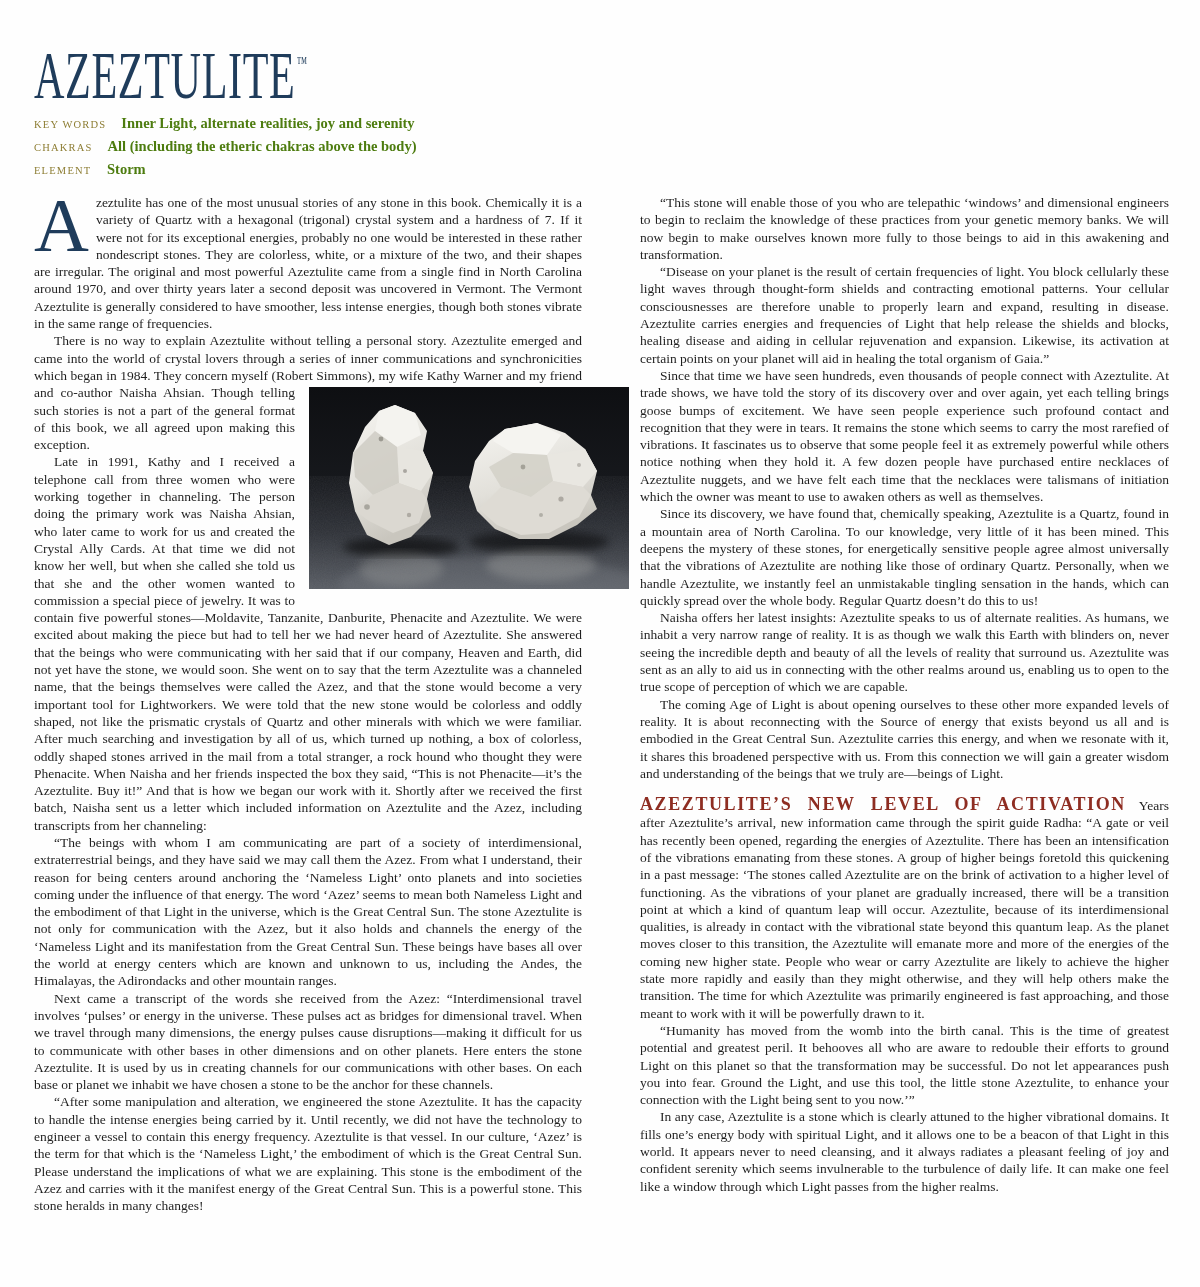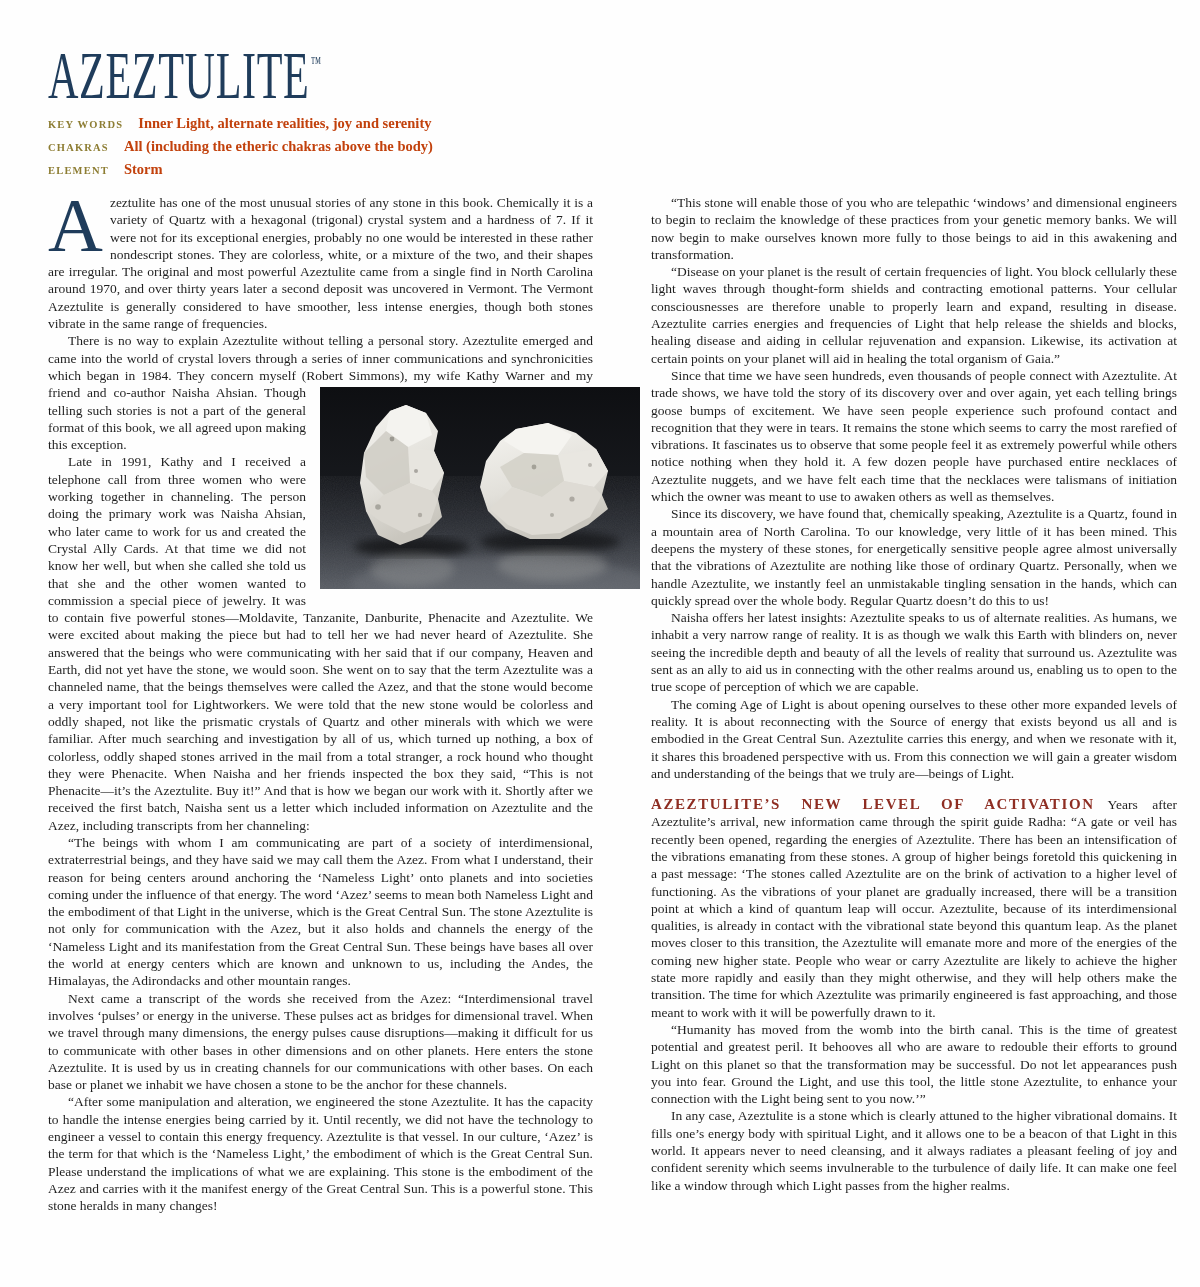--- a/index.html
+++ b/index.html
@@ -1,37 +1,37 @@
 <!DOCTYPE html>
 <html><head>
 <meta charset="utf-8">
 <style>
   html,body{margin:0;padding:0;background:#ffffff;}
   .page{
     position:relative;width:1200px;height:1287px;overflow:hidden;
     background:#fefefe;font-family:"Liberation Serif","DejaVu Serif",serif;
     color:#1f1f1f;
   }
-  .content{padding:34px 23px 0 48px;}
+  .content{padding:34px 23px 0 34px;}
   
   .title-row{height:62px;}
   .stone-title{
     display:inline-block;transform:scaleX(0.62);transform-origin:left top;
     font-size:68px;line-height:58px;font-weight:400;color:#1f3c5b;
     letter-spacing:1px;white-space:nowrap;
   }
   .tm{font-size:17px;vertical-align:30px;letter-spacing:0;margin-left:2px;}
   
   .meta{margin-top:16px;}
   .meta-row{line-height:21px;}
   .meta-label{
-    display:inline-block;min-width:58px;font-weight:bold;font-size:10.5px;
+    display:inline-block;min-width:58px;font-weight:normal;font-size:10.5px;
     letter-spacing:1.2px;color:#8d7d33;margin-right:15px;
   }
-  .meta-value{font-weight:bold;font-size:14.5px;color:#c2410c;}
+  .meta-value{font-weight:bold;font-size:14.5px;color:#4d7c0f;}
   
   .columns{display:flex;margin-top:13px;}
   .col{font-size:13.5px;line-height:17.3px;text-align:justify;}
   .col-left{width:548px;margin-right:58px;}
   .col-right{width:529px;}
   .para{margin:0;}
   .ind{text-indent:20px;}
   
   .dropcap{
     float:left;font-size:76px;line-height:56px;color:#1f3c5b;
@@ -39,21 +39,21 @@
   }
   
   .photo-float{
     float:right;width:320px;height:202px;
     margin:3px -47px 10px 14px;display:block;
   }
   .photo-float svg{display:block;width:320px;height:202px;}
   
   .section-para{margin-top:14px;}
   .section-heading{
-    color:#8e2d22;font-weight:bold;font-size:15px;
+    color:#8e2d22;font-weight:bold;font-size:18px;
     letter-spacing:1.6px;word-spacing:4px;margin-right:13px;
   }
   .affirmation-label{
     color:#8d7d33;font-weight:bold;font-size:11px;
     letter-spacing:1.3px;margin-right:16px;
   }
   .ital{}
 </style>
 </head>
 <body>

